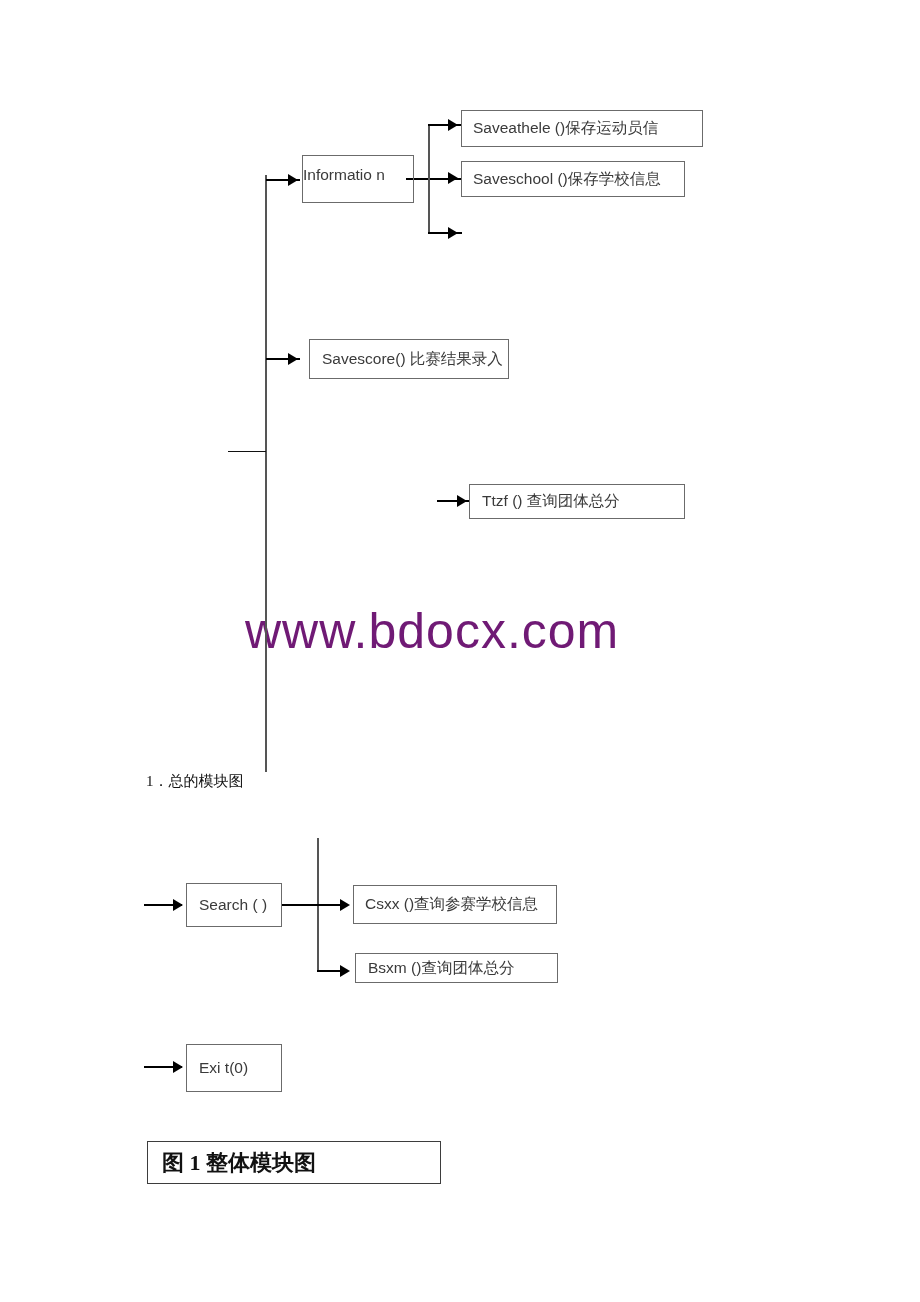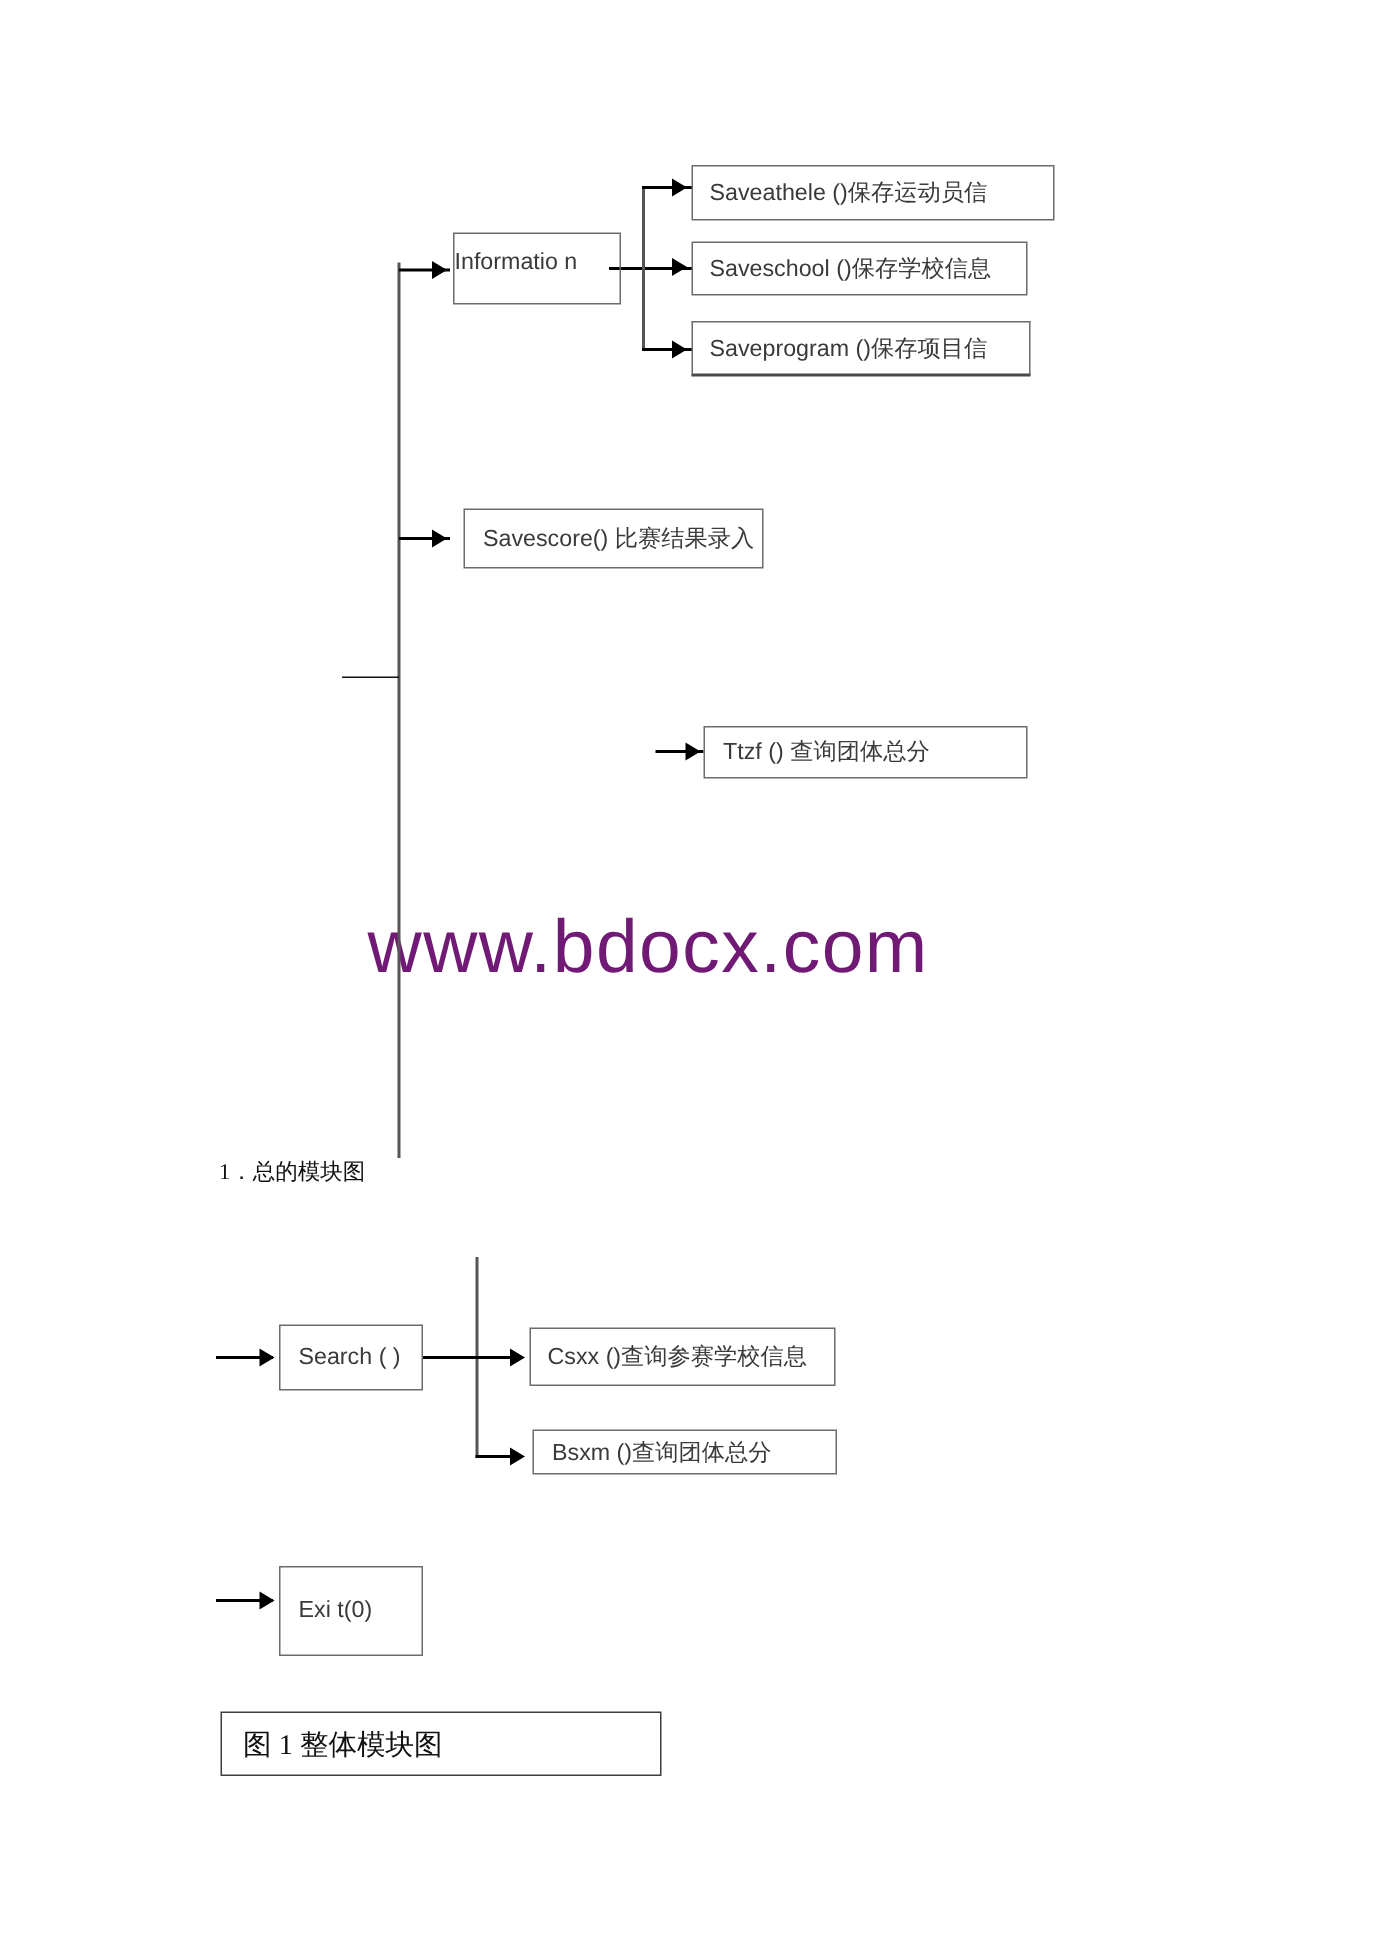--- a/index.html
+++ b/index.html
@@ -110,22 +110,22 @@
     position: absolute;
     box-sizing: border-box;
     border: 1px solid #3d3d3d;
     display: flex;
     align-items: center;
     z-index: 3;
   }
   .caption-box .label {
     padding-left: 14px;
     font-family: "Liberation Serif", serif;
-    font-size: 19px;
-    font-weight: normal;
+    font-size: 22px;
+    font-weight: bold;
     color: #111111;
     white-space: nowrap;
   }
 </style>
 </head>
 <body>
 
 <div id="page">
 
   <div class="watermark">www.bdocx.com</div>
@@ -151,23 +151,20 @@
     <span class="label">Saveathele  ()保存运动员信</span>
   </div>
 
   <div class="arrowhead" style="left:448px; top:172px;"></div>
   <div class="dbox pad-md" style="left:461px; top:161px; width:224px; height:36px;">
     <span class="label">Saveschool ()保存学校信息</span>
   </div>
 
   <div class="hline thick" style="left:428px; top:232px; width:34px;"></div>
   <div class="arrowhead" style="left:448px; top:227px;"></div>
-  <div class="dbox pad-md heavy-bottom" style="left:461px; top:214px; width:226px; height:37px;">
-    <span class="label">Saveprogram  ()保存项目信</span>
-  </div>
 
   <div class="hline thick" style="left:266px; top:358px; width:34px;"></div>
   <div class="arrowhead" style="left:288px; top:353px;"></div>
   <div class="dbox pad-lg" style="left:309px; top:339px; width:200px; height:40px;">
     <span class="label">Savescore()  比赛结果录入</span>
   </div>
 
   <div class="hline thick" style="left:437px; top:500px; width:32px;"></div>
   <div class="arrowhead" style="left:457px; top:495px;"></div>
   <div class="dbox pad-lg" style="left:469px; top:484px; width:216px; height:35px;">
@@ -192,21 +189,21 @@
   </div>
 
   <div class="hline thick" style="left:317px; top:970px; width:28px;"></div>
   <div class="arrowhead" style="left:340px; top:965px;"></div>
   <div class="dbox pad-lg" style="left:355px; top:953px; width:203px; height:30px;">
     <span class="label">Bsxm ()查询团体总分</span>
   </div>
 
   <div class="hline thick" style="left:144px; top:1066px; width:38px;"></div>
   <div class="arrowhead" style="left:173px; top:1061px;"></div>
-  <div class="dbox pad-lg" style="left:186px; top:1044px; width:96px; height:60px;">
+  <div class="dbox pad-lg" style="left:186px; top:1044px; width:96px; height:48px;">
     <span class="label">Exi t(0)</span>
   </div>
 
   <div class="caption-box" style="left:147px; top:1141px; width:294px; height:43px;">
     <span class="label">图 1  整体模块图</span>
   </div>
 
 </div>
 
 </body></html>

